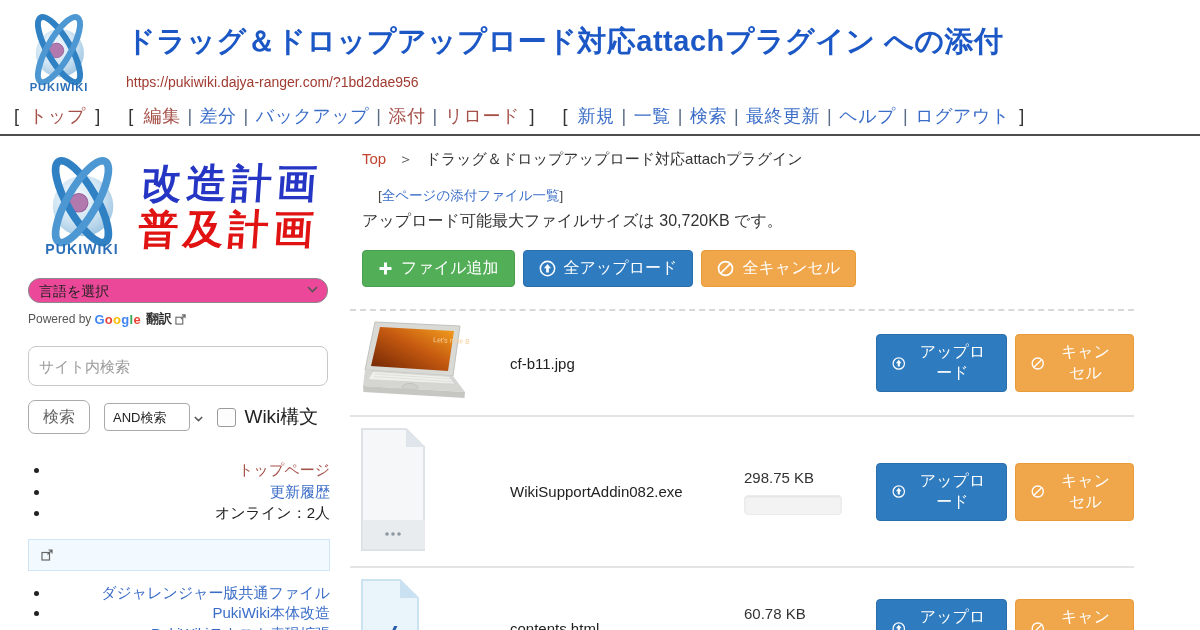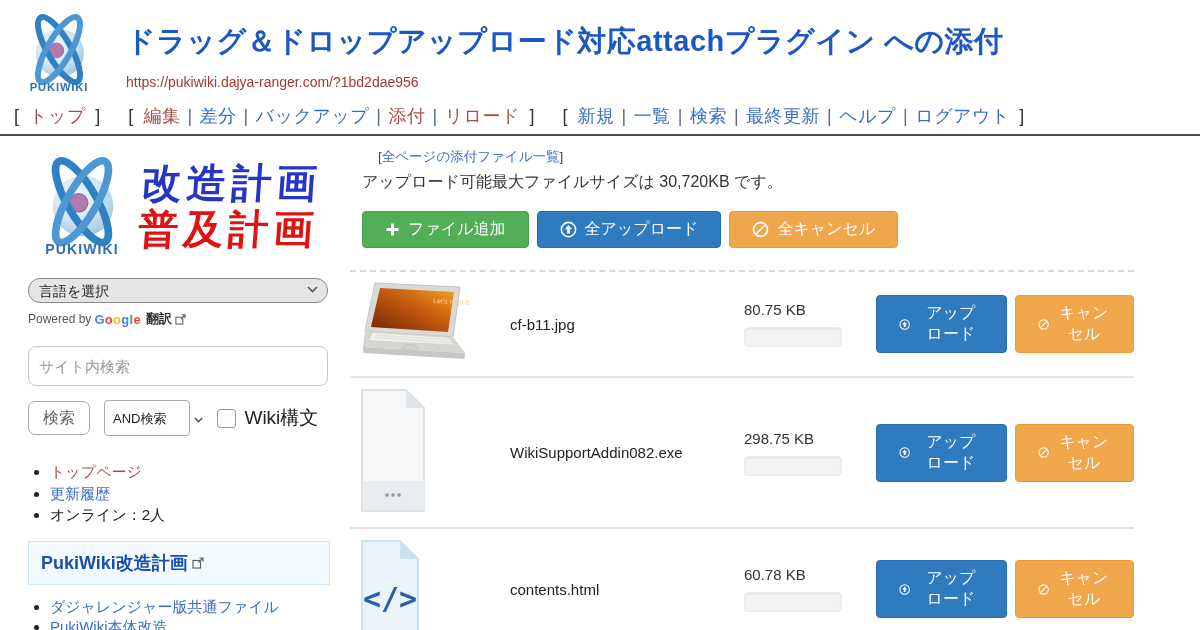--- a/index.html
+++ b/index.html
@@ -30,47 +30,47 @@
   
   .side-logo { display:flex; align-items:center; margin-bottom:16px; }
   .side-logo .atom { width:108px; height:112px; flex:0 0 auto; }
   .kaizo { margin-left:4px; line-height:1.15; font-weight:900; font-size:40px;
            letter-spacing:5px; transform:skewX(-4deg); white-space:nowrap; }
   .kaizo .l1 { color:#2535c4; }
   .kaizo .l2 { color:#e01212; }
 
   .selwrap { position:relative; }
   .lang-select { width:300px; height:25px; border:1px solid #8a8a8a; border-radius:12px;
-                 background:#e5e5e5; font-size:14px; color:#222; padding:0 26px 0 10px;
+                 background:#ec4899; font-size:14px; color:#222; padding:0 26px 0 10px;
                  appearance:none; -webkit-appearance:none; }
   .selwrap .chev { position:absolute; pointer-events:none; }
   .lang-chev { right:12px; top:8px; }
 
   .powered { font-size:12px; color:#555; margin:7px 0 18px 0; display:flex; align-items:center; gap:3px; }
   .gword { font-weight:bold; font-size:13px; letter-spacing:0.3px; }
   .g1,.g4 { color:#4285F4; } .g2,.g6 { color:#EA4335; } .g3 { color:#FBBC05; } .g5 { color:#34A853; }
   .honyaku { color:#333; font-size:13px; font-weight:bold; margin-left:2px; }
 
   .site-search { width:300px; height:40px; border:1px solid #c9c9c9; border-radius:8px;
                  font-size:15px; padding:0 10px; color:#222; }
   .site-search::placeholder { color:#9b9b9b; }
 
   .search-row { display:flex; align-items:center; margin-top:14px; gap:14px; }
   .search-btn { width:62px; height:34px; background:#fff; border:1px solid #ababab;
                 border-radius:7px; font-size:16px; color:#666; cursor:pointer; }
   .and-wrap { position:relative; }
-  .and-select { width:86px; height:36px; border:1px solid #aaa; border-radius:4px; background:#fff;
+  .and-select { width:86px; height:28px; border:1px solid #aaa; border-radius:4px; background:#fff;
                 font-size:13px; color:#222; padding:0 20px 0 8px; appearance:none; -webkit-appearance:none; }
   .and-chev { right:7px; top:11px; }
   .wiki-check { width:19px; height:19px; appearance:none; -webkit-appearance:none;
                 border:1px solid #9a9a9a; border-radius:3px; background:#fdfdfd; }
   .wiki-label { font-size:19px; color:#222; margin-left:-6px; }
 
   .side-list { margin:26px 0 0 22px; font-size:15px; line-height:1.3; }
-  .side-list li { margin-bottom:2px; color:#222; }
+  .side-list li { margin-bottom:2px; color:#222;text-align:right; }
   .side-list2 { margin-top:12px; }
   .side-list2 li { margin-bottom:1px; }
 
   .section-box { margin-top:16px; background:#f2f9ff; border:1px solid #cfe6fa;
                  padding:9px 8px 9px 12px; display:flex; align-items:center; gap:4px; }
   .section-box .ttl { font-size:18px; font-weight:bold; color:#1a4fae; }
 
   .ext-icon { display:inline-block; vertical-align:1px; }
 
   
@@ -78,21 +78,21 @@
   .breadcrumb .home { color:#c0442f; }
   .breadcrumb .sep { color:#555; padding:0 8px; }
   .breadcrumb .cur { color:#333; }
 
   .attach-link-line { font-size:13.5px; margin-left:28px; }
   .attach-link-line .br2 { color:#444; }
   .maxsize { font-size:16px; margin:6px 0 18px 12px; color:#333; }
 
   .toolbar { display:flex; gap:8px; margin-left:12px; }
   .btn { display:inline-flex; align-items:center; gap:8px; border-radius:4px; color:#fff;
-         font-size:16px; padding:7px 22px; border:1px solid transparent; cursor:pointer; }
+         font-size:16px; padding:7px 15px; border:1px solid transparent; cursor:pointer; }
   .btn-green  { background:#53ae58; border-color:#4a9e4f; }
   .btn-blue   { background:#2e7bbf; border-color:#2a6fab; }
   .btn-orange { background:#f0a64a; border-color:#e89b37; }
 
   .file-list { margin:22px 0 0 0; border-top:2px dashed #d8d8d8; }
   .file-row { display:flex; align-items:center; padding:10px 0; }
   .file-row + .file-row { border-top:2px solid #e4e4e4; }
   .thumb-cell { width:160px; flex:0 0 auto; padding-left:10px; }
   .name-cell { flex:1; font-size:15px; color:#222; }
   .size-cell { width:112px; flex:0 0 auto; }
@@ -202,37 +202,41 @@
       <label class="wiki-label">Wiki構文</label>
     </div>
 
     <ul class="side-list">
       <li><a class="lnk visited">トップページ</a></li>
       <li><a class="lnk blue">更新履歴</a></li>
       <li><span>オンライン：2人</span></li>
     </ul>
 
     <div class="section-box">
-      <span class="ttl">PukiWiki改造計画</span>
       <svg class="ext-icon" width="12" height="12" viewBox="0 0 12 12">
         <rect x="1" y="3.5" width="7.5" height="7.5" fill="none" stroke="#666" stroke-width="1.2"></rect>
         <path d="M6.5 5.5 L11 1 M7.5 1 H11 V4.5" fill="none" stroke="#666" stroke-width="1.2"></path>
         </svg>
     </div>
 
     <ul class="side-list side-list2">
       <li><a class="lnk blue">ダジャレンジャー版共通ファイル</a></li>
       <li><a class="lnk blue">PukiWiki本体改造</a></li>
       <li><a class="lnk blue">PukiWikiテキスト表現拡張</a></li>
 
     </ul>
   </div>
 
   <div class="main">
 
+    <div class="breadcrumb">
+      <a class="lnk home">Top</a>
+      <span class="sep">＞</span>
+      <span class="cur">ドラッグ＆ドロップアップロード対応attachプラグイン</span>
+    </div>
 
     <div class="attach-link-line">
       <span class="br2">[</span><a class="lnk blue">全ページの添付ファイル一覧</a><span class="br2">]</span>
     </div>
     <div class="maxsize">アップロード可能最大ファイルサイズは 30,720KB です。</div>
 
     <div class="toolbar">
       <button class="btn btn-green">
         <svg width="15" height="15" viewBox="0 0 20 20">
           <path d="M8 2 h4 v6 h6 v4 h-6 v6 h-4 v-6 H2 V8 h6 Z" fill="#fff"></path>
@@ -265,24 +269,20 @@
             <text x="72" y="21" font-size="7" fill="#f7cf9a" transform="rotate(3 72 21)">Let's note B</text>
             <polygon points="4,49 92,55 104,71 2,65" fill="#d5d5d2"></polygon>
             <polygon points="12,50.5 88,55.5 94,63 7,58.5" fill="#efefec" stroke="#d0d0cc" stroke-width="0.6"></polygon>
             <line x1="14" y1="53" x2="90" y2="58" stroke="#d8d8d4" stroke-width="0.7"></line>
             <line x1="13" y1="55.5" x2="92" y2="60.8" stroke="#d8d8d4" stroke-width="0.7"></line>
             <ellipse cx="49" cy="66.5" rx="8" ry="4" fill="#cfcfcc" stroke="#bdbdb9" stroke-width="0.8"></ellipse>
             <polygon points="2,65 104,71 103.5,77 2.5,71" fill="#c6c6c2"></polygon>
           </svg>
         </div>
         <div class="name-cell">cf-b11.jpg</div>
-        <div class="size-cell">
-          <div class="size-txt">80.75 KB</div>
-          <div class="progress"></div>
-        </div>
         <div class="actions-cell">
           <button class="btn btn-blue">
             <svg width="17" height="17" viewBox="0 0 20 20">
               <circle cx="10" cy="10" r="8.4" fill="none" stroke="#fff" stroke-width="1.8"></circle>
               <path d="M10 4.6 L14.2 9.8 H11.6 V14.6 H8.4 V9.8 H5.8 Z" fill="#fff"></path>
               </svg>
             <span>アップロード</span>
           </button>
           <button class="btn btn-orange">
             <svg width="17" height="17" viewBox="0 0 20 20">

